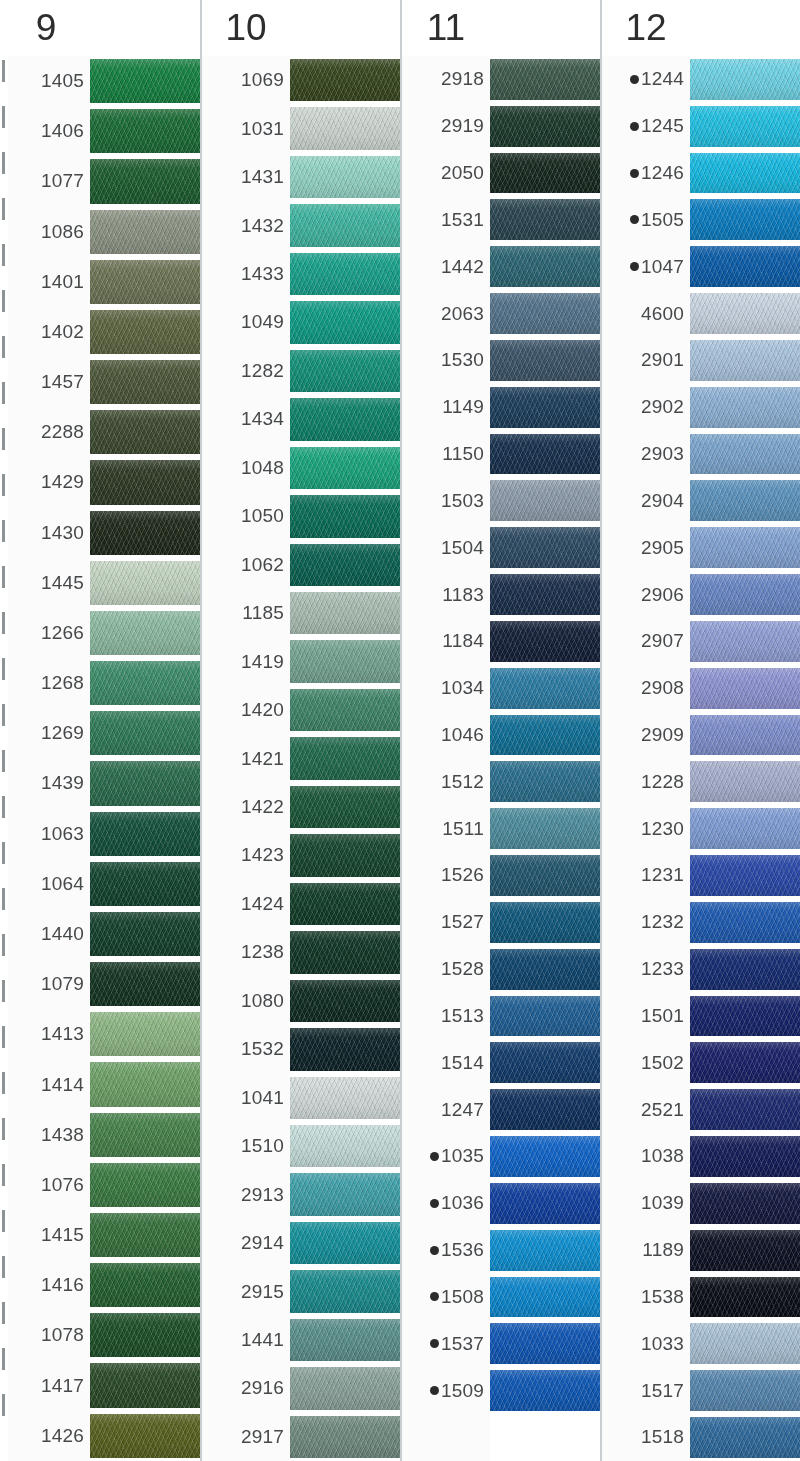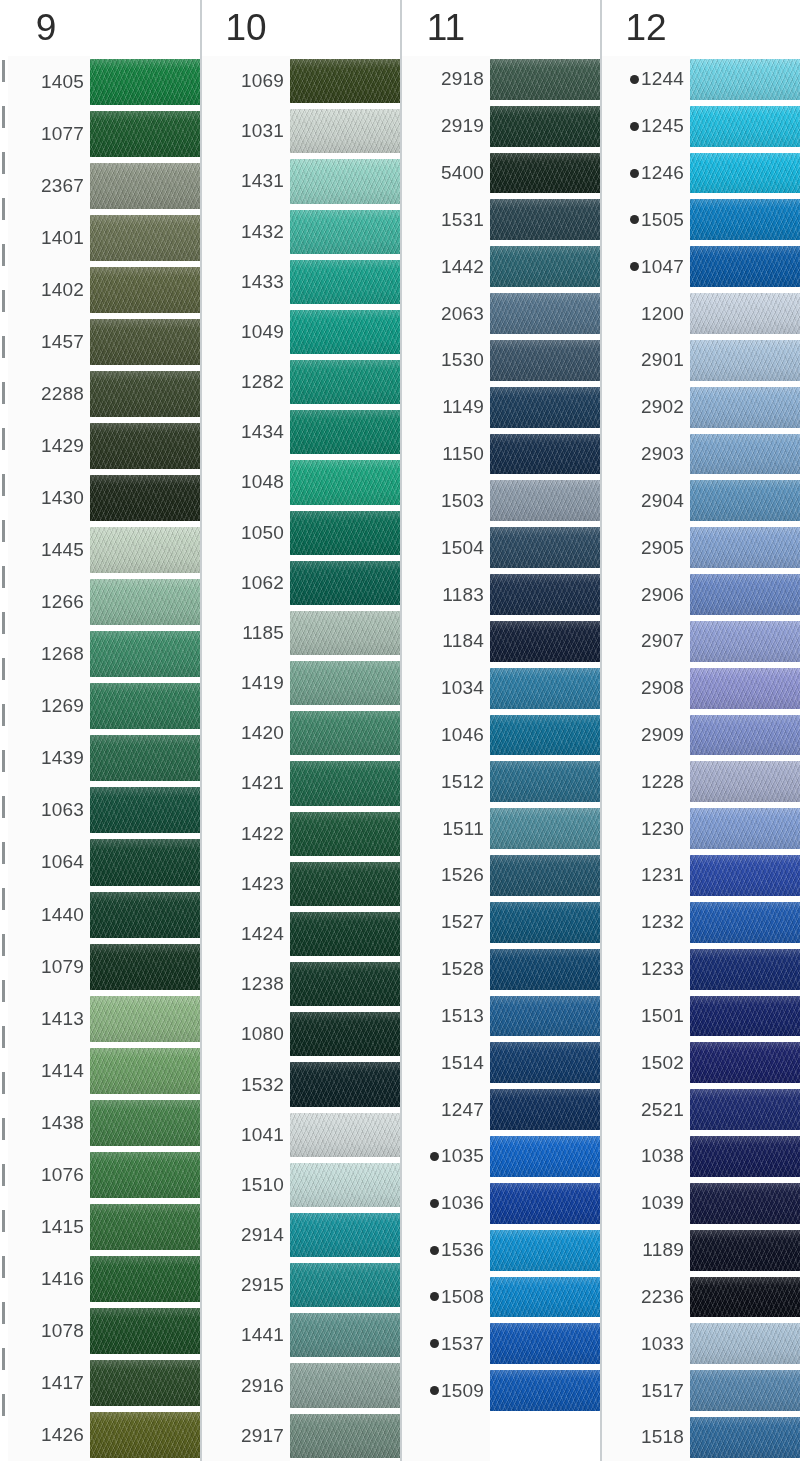--- a/index.html
+++ b/index.html
@@ -184,29 +184,37 @@
         <div class="row">
           <div class="code-cell">
             <span class="code-text">1405</span>
           </div>
           <div class="swatch-cell">
             <div class="swatch" style="background: rgb(21, 128, 64);"></div>
           </div>
         </div>
         <div class="row">
           <div class="code-cell">
+            <span class="code-text">1406</span>
+          </div>
+          <div class="swatch-cell">
+            <div class="swatch" style="background: rgb(26, 107, 52);"></div>
+          </div>
+        </div>
+        <div class="row">
+          <div class="code-cell">
             <span class="code-text">1077</span>
           </div>
           <div class="swatch-cell">
             <div class="swatch" style="background: rgb(29, 92, 46);"></div>
           </div>
         </div>
         <div class="row">
           <div class="code-cell">
-            <span class="code-text">2367</span>
+            <span class="code-text">1086</span>
           </div>
           <div class="swatch-cell">
             <div class="swatch" style="background: rgb(139, 147, 131);"></div>
           </div>
         </div>
         <div class="row">
           <div class="code-cell">
             <span class="code-text">1401</span>
           </div>
           <div class="swatch-cell">
@@ -584,20 +592,28 @@
         <div class="row">
           <div class="code-cell">
             <span class="code-text">1510</span>
           </div>
           <div class="swatch-cell">
             <div class="swatch" style="background: rgb(196, 220, 217);"></div>
           </div>
         </div>
         <div class="row">
           <div class="code-cell">
+            <span class="code-text">2913</span>
+          </div>
+          <div class="swatch-cell">
+            <div class="swatch" style="background: rgb(63, 159, 168);"></div>
+          </div>
+        </div>
+        <div class="row">
+          <div class="code-cell">
             <span class="code-text">2914</span>
           </div>
           <div class="swatch-cell">
             <div class="swatch" style="background: rgb(20, 144, 154);"></div>
           </div>
         </div>
         <div class="row">
           <div class="code-cell">
             <span class="code-text">2915</span>
           </div>
@@ -648,21 +664,21 @@
         <div class="row">
           <div class="code-cell">
             <span class="code-text">2919</span>
           </div>
           <div class="swatch-cell">
             <div class="swatch" style="background: rgb(28, 58, 44);"></div>
           </div>
         </div>
         <div class="row">
           <div class="code-cell">
-            <span class="code-text">5400</span>
+            <span class="code-text">2050</span>
           </div>
           <div class="swatch-cell">
             <div class="swatch" style="background: rgb(23, 41, 31);"></div>
           </div>
         </div>
         <div class="row">
           <div class="code-cell">
             <span class="code-text">1531</span>
           </div>
           <div class="swatch-cell">
@@ -931,21 +947,21 @@
           <div class="code-cell">
             <span class="dot"></span>
             <span class="code-text">1047</span>
           </div>
           <div class="swatch-cell">
             <div class="swatch" style="background: rgb(11, 92, 168);"></div>
           </div>
         </div>
         <div class="row">
           <div class="code-cell">
-            <span class="code-text">1200</span>
+            <span class="code-text">4600</span>
           </div>
           <div class="swatch-cell">
             <div class="swatch" style="background: rgb(200, 211, 224);"></div>
           </div>
         </div>
         <div class="row">
           <div class="code-cell">
             <span class="code-text">2901</span>
           </div>
           <div class="swatch-cell">
@@ -1099,21 +1115,21 @@
         <div class="row">
           <div class="code-cell">
             <span class="code-text">1189</span>
           </div>
           <div class="swatch-cell">
             <div class="swatch" style="background: rgb(14, 18, 36);"></div>
           </div>
         </div>
         <div class="row">
           <div class="code-cell">
-            <span class="code-text">2236</span>
+            <span class="code-text">1538</span>
           </div>
           <div class="swatch-cell">
             <div class="swatch" style="background: rgb(12, 15, 24);"></div>
           </div>
         </div>
         <div class="row">
           <div class="code-cell">
             <span class="code-text">1033</span>
           </div>
           <div class="swatch-cell">

